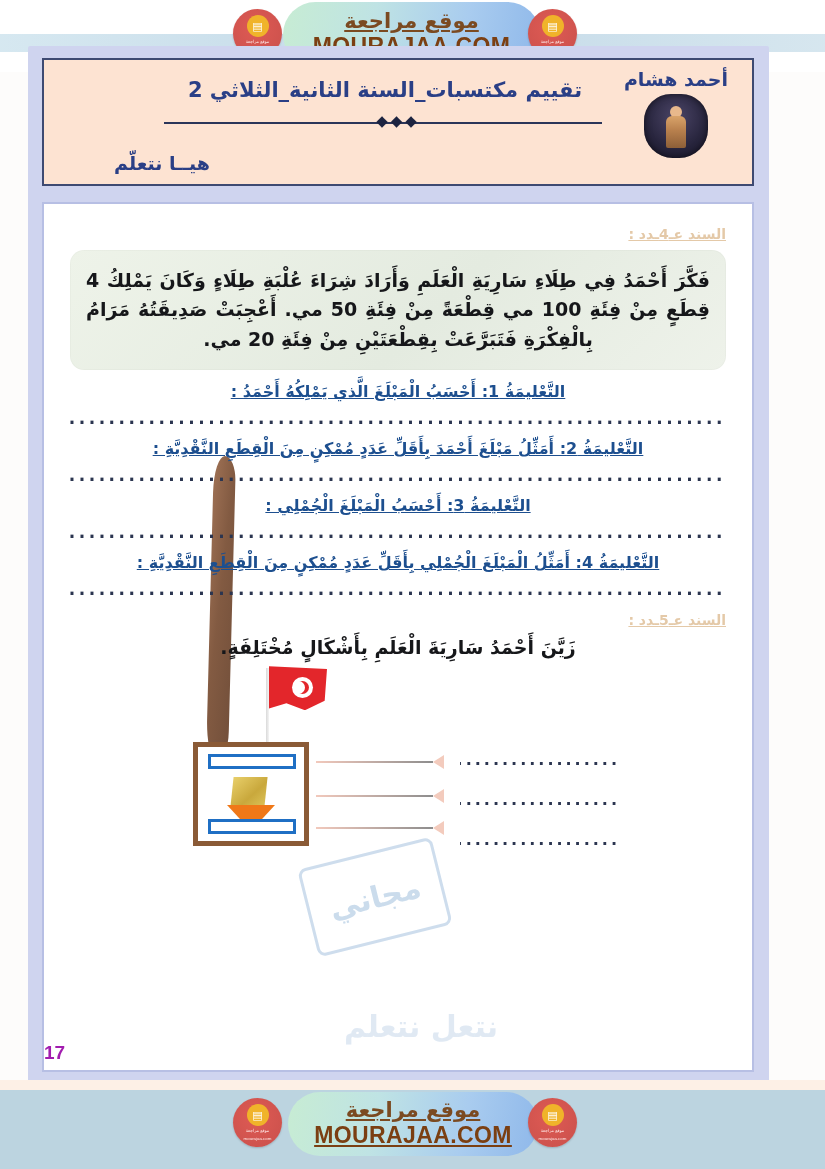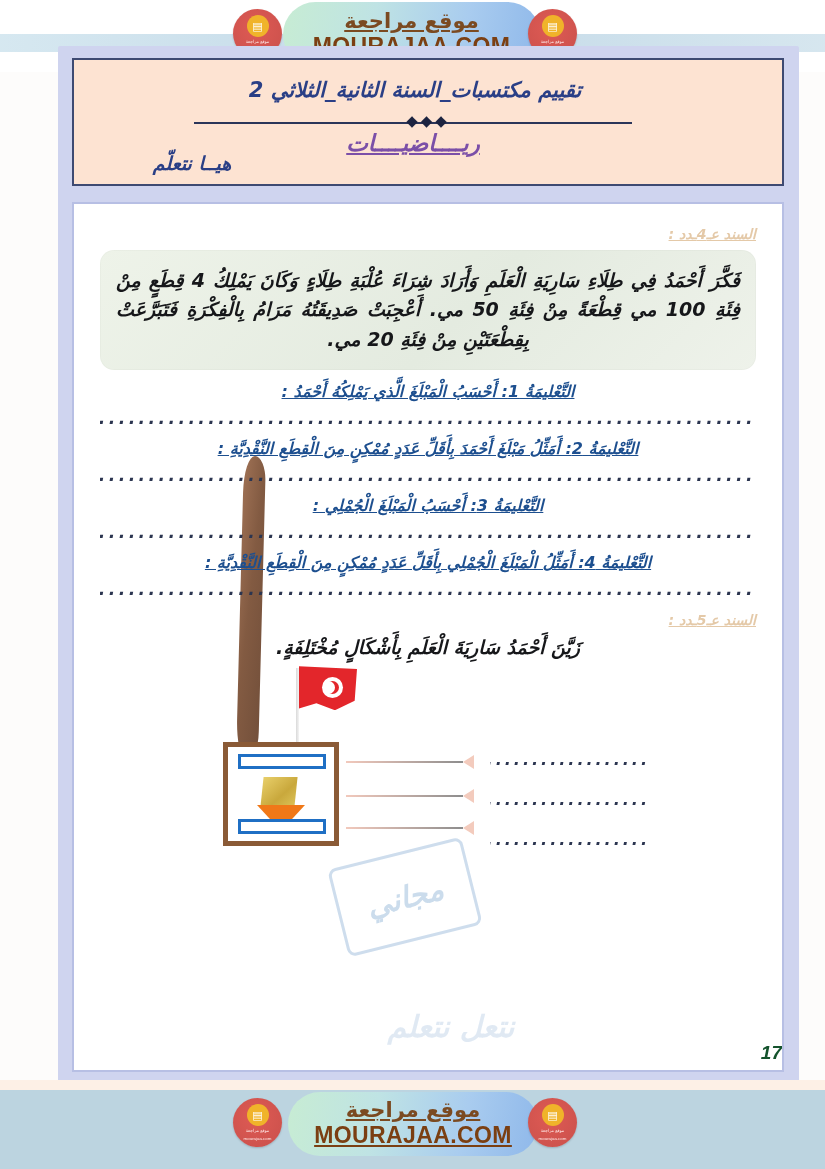--- a/index.html
+++ b/index.html
@@ -34,22 +34,22 @@
      box-shadow:0 1px 2px rgba(0,0,0,.18);}
   .logo .emblem{width:22px;height:22px;border-radius:50%;background:#f0b32a;
      display:flex;align-items:center;justify-content:center;color:#fff;font-size:11px;
      font-weight:bold;line-height:1;}
   .logo .cap{font-size:4.4px;color:#ffe9e7;margin-top:2px;text-align:center;line-height:1.25;
      font-family:"Liberation Sans",sans-serif;}
   .lt1{left:233px;top:9px;} .lt2{left:528px;top:9px;}
   .lb1{left:233px;top:1085px;} .lb2{left:528px;top:1085px;}
 
   
-  .sheet{position:absolute;left:58px;top:46px;width:741px;height:1040px;
-     background:#cfd4ef;border-radius:2px;font-style:italic;}
+  .sheet{position:absolute;left:28px;top:46px;width:741px;height:1040px;
+     background:#cfd4ef;border-radius:2px;}
   .header-box{position:absolute;left:14px;top:12px;width:712px;height:128px;
      background:#fde3d2;border:2px solid #3e4a72;box-sizing:border-box;}
   .hdr-name{position:absolute;right:16px;top:8px;width:120px;text-align:center;}
   .hdr-name .nm{font-size:19px;font-weight:bold;color:#2a3f86;letter-spacing:-.5px;}
   .avatar{width:64px;height:64px;margin:4px auto 0;border-radius:42% 42% 45% 45%;
      background:radial-gradient(circle at 50% 35%,#4a4466 0%,#2a2740 55%,#171528 100%);
      box-shadow:inset 0 0 7px rgba(0,0,0,.55);position:relative;overflow:hidden;}
   .avatar:after{content:"";position:absolute;left:22px;top:22px;width:20px;height:32px;
      background:linear-gradient(180deg,#d9a36a,#b8804d 45%,#8d5f38);border-radius:6px 6px 2px 2px;}
   .avatar:before{content:"";position:absolute;left:26px;top:12px;width:12px;height:12px;
@@ -115,22 +115,22 @@
   .arrow .ln{flex:1;height:2px;background:linear-gradient(90deg,#f2c9bc,#8d8d8d);}
   .arrow .hd{width:0;height:0;border-top:7px solid transparent;border-bottom:7px solid transparent;
      border-right:11px solid #f3cbbd;}
   .a1{top:0;} .a2{top:34px;} .a3{top:66px;}
   .ansdots{position:absolute;left:390px;top:88px;width:160px;}
   .ansdots div{font-size:16px;font-weight:bold;color:#2b3550;letter-spacing:3px;
      line-height:1;margin-bottom:24px;white-space:nowrap;overflow:hidden;}
 
   .watermark{position:absolute;left:262px;bottom:26px;width:230px;text-align:center;
      font-size:30px;font-weight:bold;color:#dbe6f2;opacity:.85;letter-spacing:2px;}
-  .pageno{position:absolute;left:0;right:0;bottom:6px;text-align:right;
-     font-size:19px;font-weight:bold;color:#14532d;font-family:"Liberation Sans",sans-serif;}
+  .pageno{position:absolute;left:0;right:0;bottom:6px;text-align:left;
+     font-size:19px;font-weight:bold;color:#a21caf;font-family:"Liberation Sans",sans-serif;}
 </style>
 </head>
 <body>
 
 <div class="page">
 
   <div class="banner banner-top">
     <div class="strip"></div>
     <div class="logo lt1">
       <div class="emblem">▤</div>
@@ -147,22 +147,25 @@
       <div class="cap">mourajaa.com</div>
     </div>
   </div>
 
   <div class="sheet">
 
     <div class="header-box">
       <div class="hdr-title">تقييم مكتسبات_السنة الثانية_الثلاثي 2</div>
       <div class="hdr-rule"></div>
       <div class="hdr-diamonds">◆◆◆</div>
-      <div class="hdr-subject">ريــــاضيــــات</div>
       <div class="hdr-motto">هيــا نتعلّم</div>
+      <div class="hdr-name">
+        <div class="nm">أحمد هشام</div>
+        <div class="avatar"></div>
+      </div>
     </div>
 
     <div class="content">
       <div class="brush"></div>
       <div class="stamp">مجاني</div>
 
       <div class="inner">
 
         <div class="sec-head">السند عـ4ـدد :</div>
         <div class="passage">فَكَّرَ أَحْمَدُ فِي طِلَاءِ سَارِيَةِ الْعَلَمِ وَأَرَادَ شِرَاءَ عُلْبَةِ طِلَاءٍ وَكَانَ يَمْلِكُ 4 قِطَعٍ مِنْ فِئَةِ 100 مي قِطْعَةً مِنْ فِئَةِ 50 مي. أَعْجِبَتْ صَدِيقَتُهُ مَرَامُ بِالْفِكْرَةِ فَتَبَرَّعَتْ بِقِطْعَتَيْنِ مِنْ فِئَةِ 20 مي.</div>

